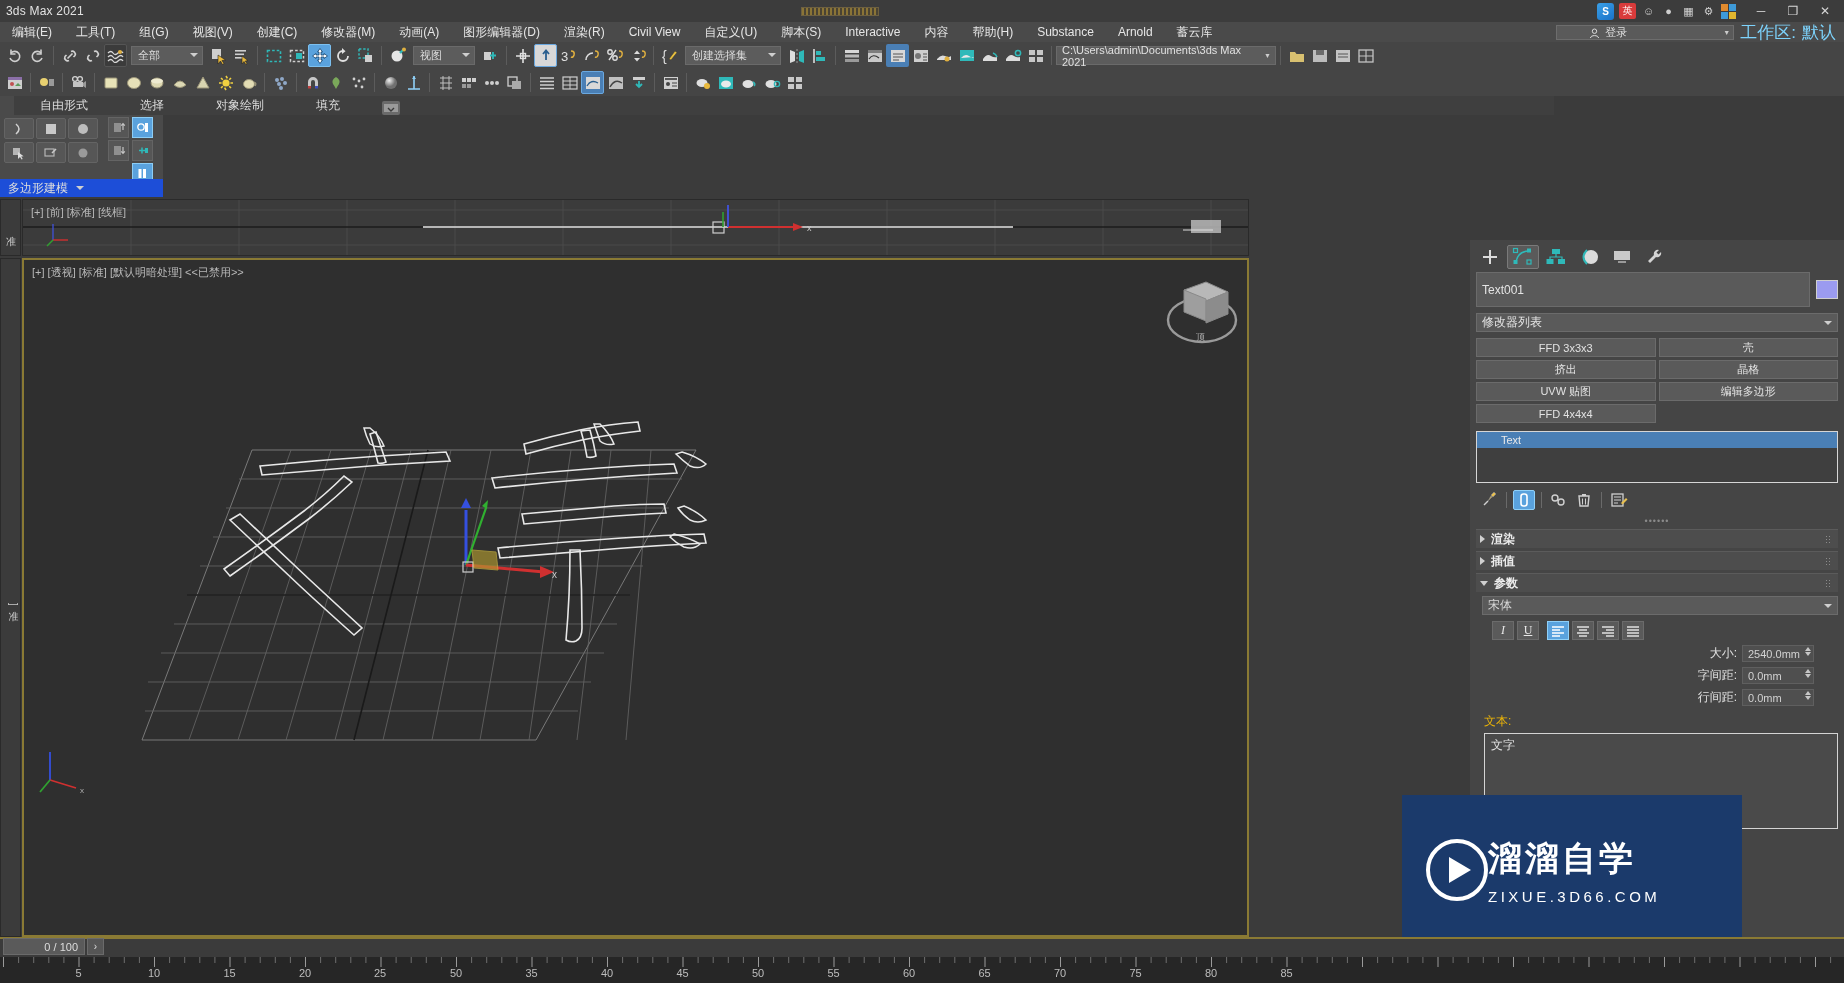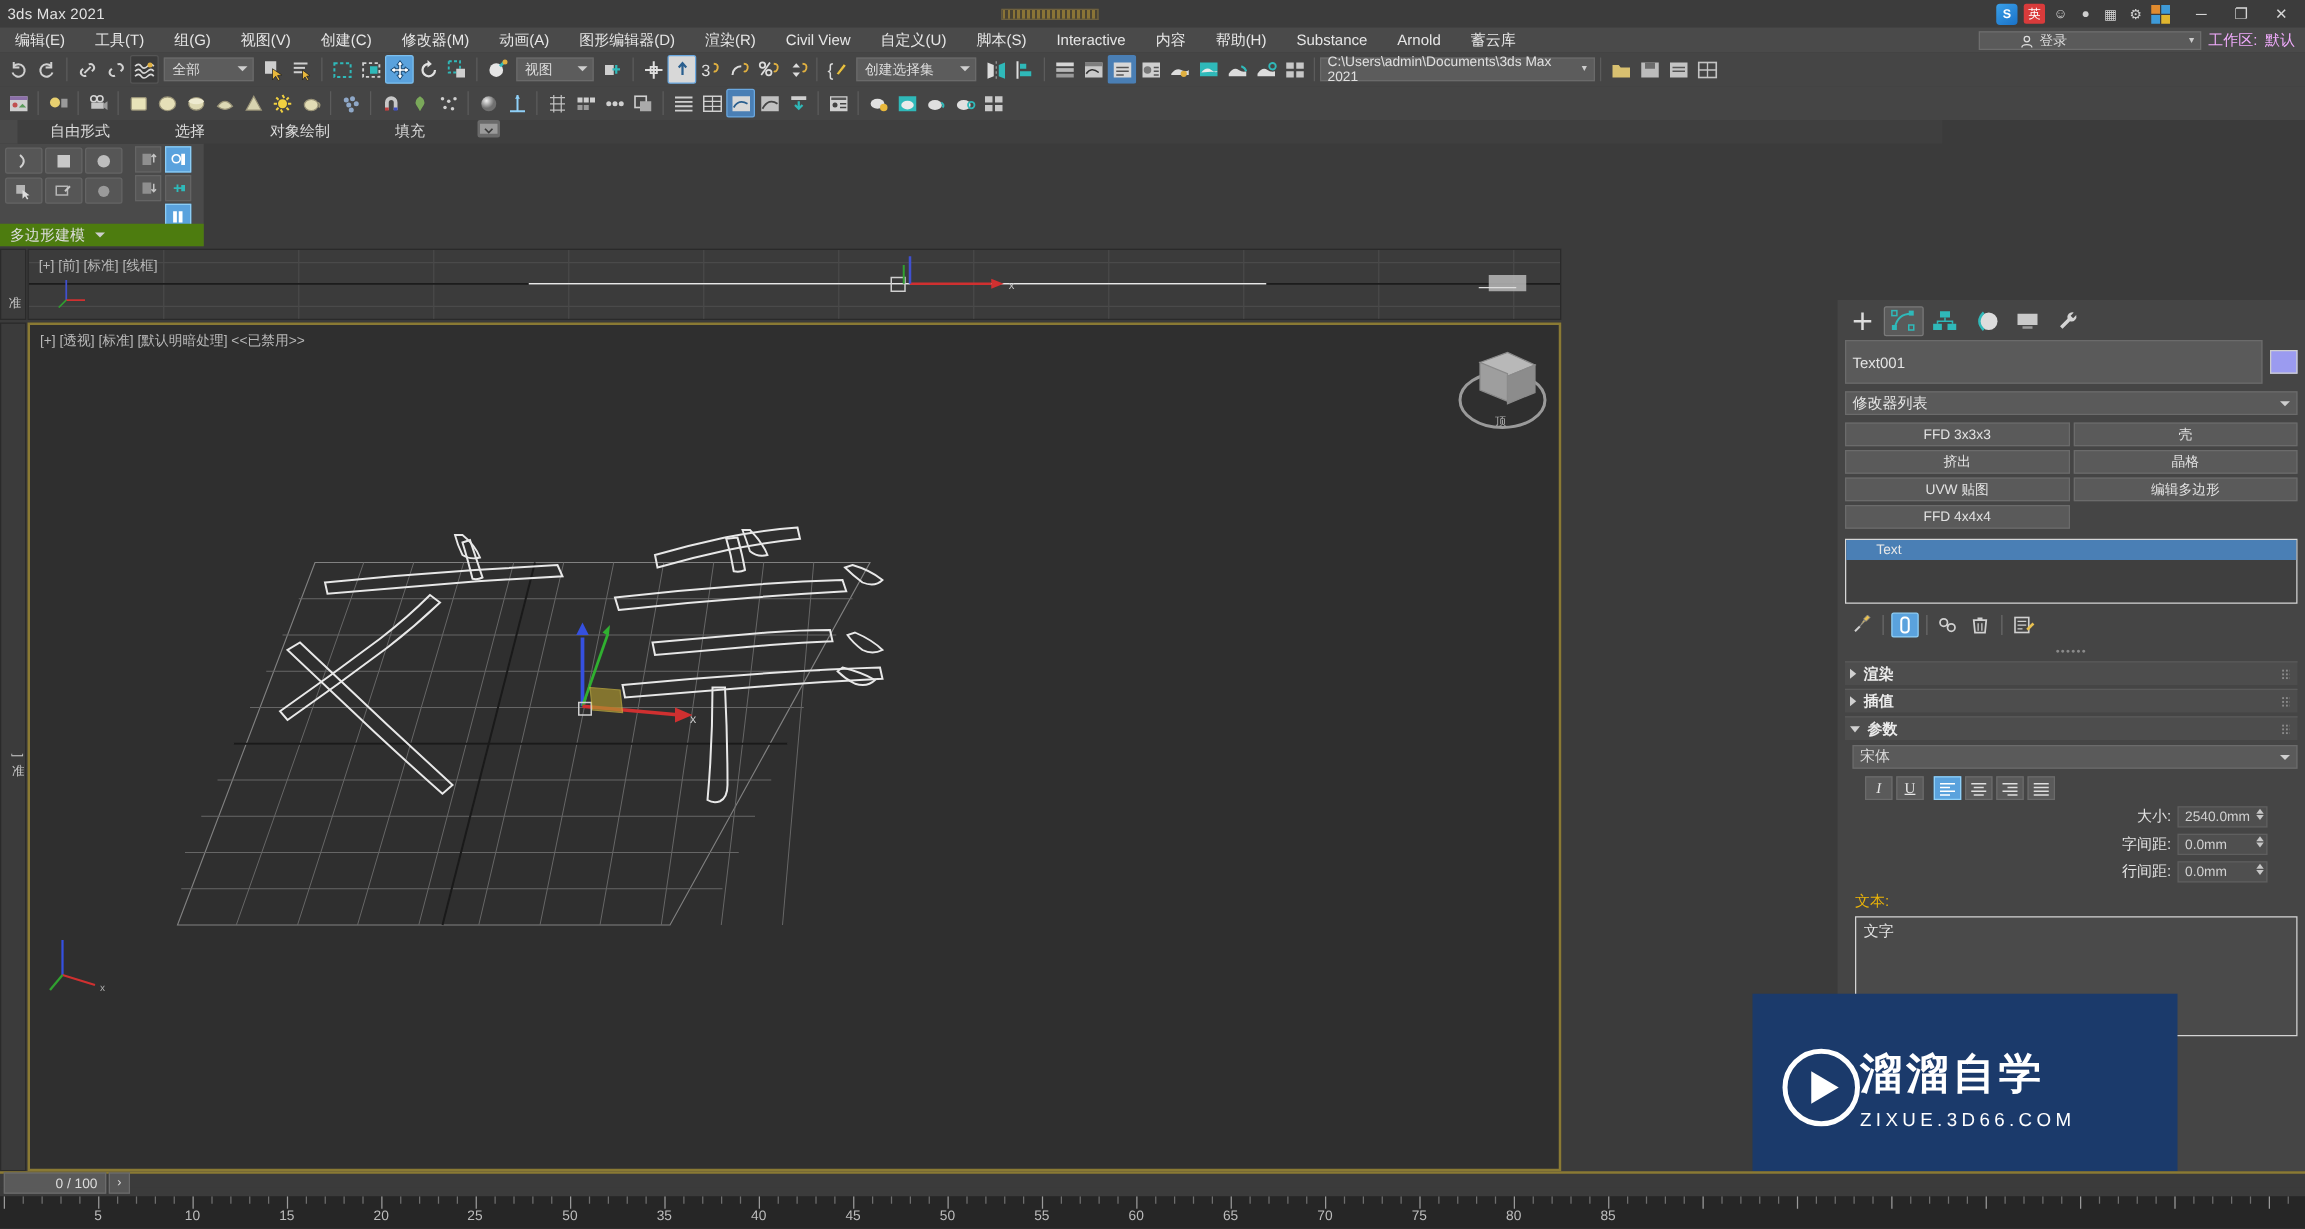--- a/index.html
+++ b/index.html
@@ -48,21 +48,21 @@
     background: #4a4a4a; display: flex; align-items: center;
   }
   .menu-item { font-size: 12px; color: #e6e6e6; padding: 0 12px; height: 20px;
                display: flex; align-items: center; white-space: nowrap; }
   .menu-spacer { flex: 1; }
   .workspace-wrap { display: flex; align-items: center; gap: 6px; padding-right: 8px; }
   .login-box { width: 178px; height: 15px; background: #5a5a5a; border: 1px solid #6d6d6d;
      font-size: 11px; color: #ddd; display: flex; align-items: center; padding-left: 48px;
      position: relative; }
   .login-box .dd { position: absolute; right: 3px; font-size: 7px; color: #ccc; }
-  .ws-label { font-size: 12px; color: #f0abfc; }
+  .ws-label { font-size: 17px; color: #7dd3fc; }
 
   
   .toolbar1 {
     position: absolute; top: 42px; left: 0; width: 1844px; height: 27px;
     background: #454545; display: flex; align-items: center; padding-left: 3px;
   }
   .tb-sep { width: 1px; height: 19px; background: #5c5c5c; margin: 0 4px; }
   .tbtn { width: 23px; height: 23px; display: flex; align-items: center; justify-content: center;
           border: 1px solid transparent; border-radius: 2px; position: relative; }
   .tbtn.on { background: #5aa2dd; border-color: #7cc0f0; }
@@ -79,21 +79,21 @@
 
   
   .toolbar2 {
     position: absolute; top: 69px; left: 0; width: 1844px; height: 27px;
     background: #454545; display: flex; align-items: center; padding-left: 3px;
   }
 
   
   .ribbon {
     position: absolute; top: 96px; left: 0; width: 1554px; height: 19px;
-    background: #3f3f3f; display: flex; align-items: flex-start;
+    background: #3f3f3f; display: flex; align-items: flex-end;
   }
   .ribbon-tab { font-size: 12px; color: #dcdcdc; padding: 0 26px; height: 19px;
                 display: flex; align-items: center; }
   .ribbon-lead { width: 14px; height: 19px; background: #4a4a4a; }
   .rb-icon { width: 18px; height: 14px; background: #6a6a6a; border-radius: 2px;
              margin-left: 16px; position: relative; }
 
   
   .rpanel {
     position: absolute; top: 115px; left: 0; width: 163px; height: 82px;
@@ -101,21 +101,21 @@
   }
   .rp-row { display: flex; gap: 2px; padding: 3px 0 0 4px; }
   .rp-btn { width: 30px; height: 21px; background: #565656; border: 1px solid #646464;
             border-radius: 2px; display: flex; align-items: center; justify-content: center; }
   .rp-stack { position: absolute; left: 108px; top: 2px; }
   .rp-small { width: 21px; height: 21px; background: #565656; border: 1px solid #646464;
               display: flex; align-items: center; justify-content: center; margin-bottom: 2px; }
   .rp-small.sel { background: #5aa2dd; border-color: #8ccdf5; }
   .rp-col2 { position: absolute; left: 132px; top: 2px; }
   .rpanel-foot { position: absolute; bottom: 0; left: 0; width: 163px; height: 18px;
-      background: #4d7c0f; display: flex; align-items: center; padding-left: 8px;
+      background: #1d4ed8; display: flex; align-items: center; padding-left: 8px;
       font-size: 12px; color: #dcdcdc; gap: 8px; }
   .rp-caret { width: 0; height: 0; border-left: 4px solid transparent;
      border-right: 4px solid transparent; border-top: 4px solid #cfcfcf; }
 
   
   .vp-top {
     position: absolute; left: 22px; top: 199px; width: 1227px; height: 57px;
     background: #3b3b3b; border: 1px solid #2a2a2a; overflow: hidden;
   }
   .vp-main {

